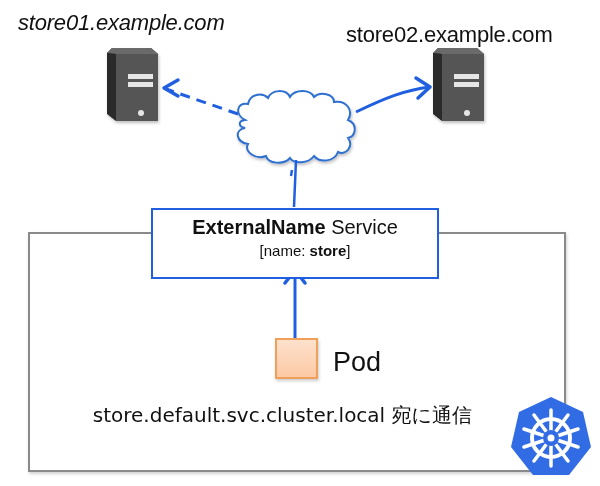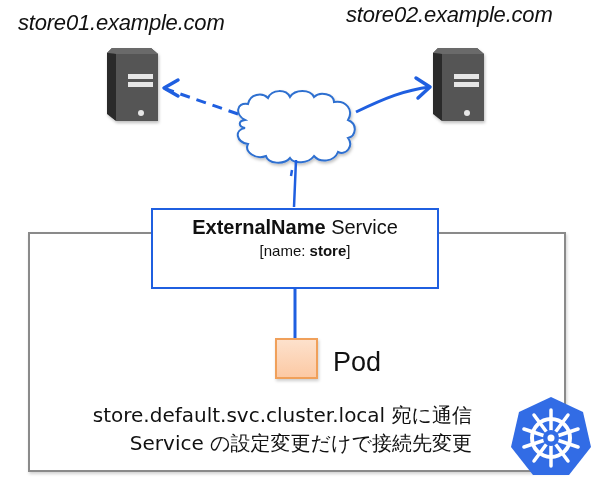--- a/index.html
+++ b/index.html
@@ -18,21 +18,21 @@
     .note { font-size: 20px; white-space: nowrap; text-align: right; line-height: 28px;
             font-family: "DejaVu Sans", "Liberation Sans", sans-serif; }
     svg { position: absolute; left: 0; top: 0; }
   </style>
 </head>
 <body>
 
 <div class="abs cluster-box" style="left:28px; top:232px; width:534px; height:236px;"></div>
 
 <div class="abs host-label" style="left:18px; top:10px;font-style:italic;">store01.example.com</div>
-<div class="abs host-label" style="left:346px; top:2px;font-style:italic;">store02.example.com</div>
+<div class="abs host-label" style="left:346px; top:22px;">store02.example.com</div>
 
 <svg width="600" height="486" viewBox="0 0 600 486">
   <defs>
     <filter id="sh" x="-20%" y="-20%" width="140%" height="140%">
       <feDropShadow dx="1" dy="2" stdDeviation="1.5" flood-color="#000" flood-opacity="0.25"></feDropShadow>
     </filter>
   </defs>
 
   <g filter="url(#sh)">
     <polygon points="107,53 112,48 151,48 158,54 158,120 115,120 107,113" fill="#3c3c3c"></polygon>
@@ -98,28 +98,27 @@
       <line x1="-27" y1="-9" x2="27" y2="9"></line>
       <line x1="27" y1="-9" x2="-27" y2="9"></line>
       <line x1="-17" y1="23" x2="17" y2="-23"></line>
       <line x1="17" y1="23" x2="-17" y2="-23"></line>
     </g>
     <circle cx="0" cy="0" r="8" fill="#326ce5"></circle>
     <circle cx="0" cy="0" r="3.5" fill="#fff"></circle>
   </g>
 </svg>
 
-<div class="abs svc-box" style="left:151px; top:208px; width:288px; height:81px;">
+<div class="abs svc-box" style="left:151px; top:208px; width:288px; height:71px;">
   <div class="svc-title">
     <b>ExternalName</b><span> Service</span>
   </div>
   <div class="svc-sub">
     <span>[name: </span><b>store</b><span>]</span>
   </div>
 </div>
 
 <div class="abs pod-box" style="left:275px; top:338px; width:43px; height:41px;"></div>
 <div class="abs pod-label" style="left:333px; top:347px;">Pod</div>
 
 <div class="abs note" style="right:128px; top:401px;">
   <div>store.default.svc.cluster.local 宛に通信</div>
-  <div>Service の設定変更だけで接続先変更</div>
 </div>
 
 </body></html>

